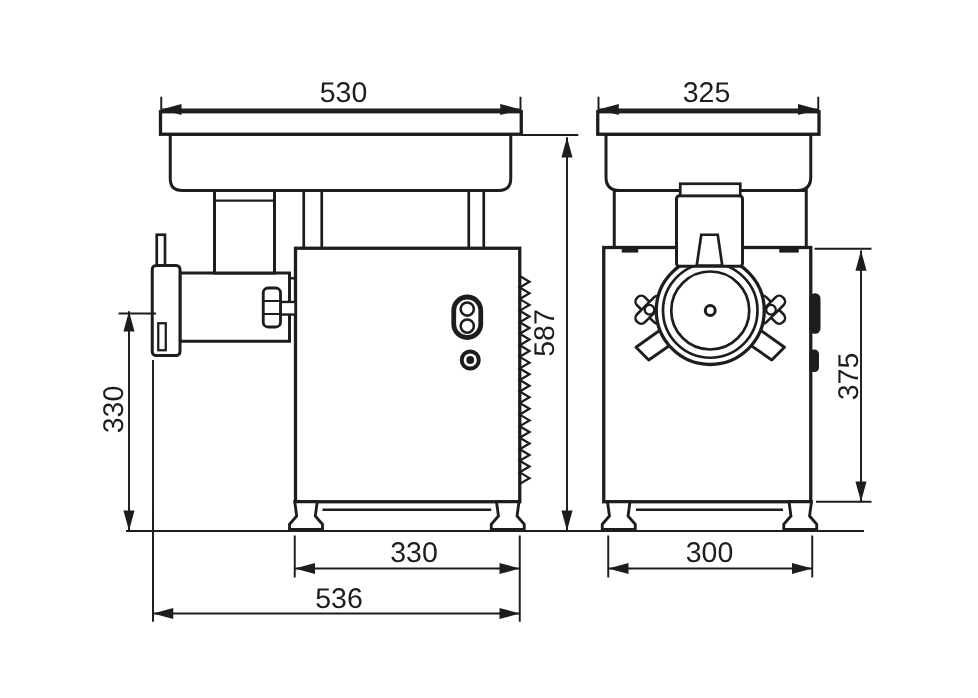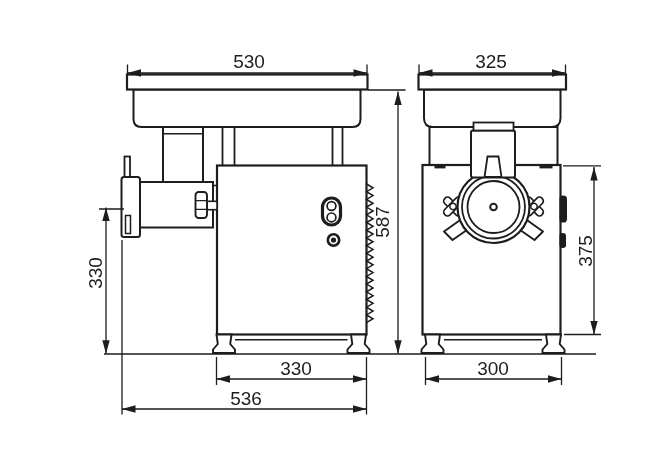--- a/index.html
+++ b/index.html
@@ -1,16 +1,16 @@
 <!DOCTYPE html>
 <html><head>
 <meta charset="utf-8">
 <style>
   html,body{margin:0;padding:0;background:#ffffff;}
-  .stage{position:relative;width:600px;height:465px;background:#ffffff;overflow:hidden;padding-left:20px;}
+  .stage{position:relative;width:600px;height:465px;background:#ffffff;overflow:hidden;}
   svg{display:block;}
   svg text{
     font-family:"Liberation Sans",sans-serif;
     font-size:19px;
     fill:#1d1d1b;
   }
   .w   { fill:#ffffff; stroke:#1d1d1b; }
   .ln  { fill:none;    stroke:#1d1d1b; }
   .blk { fill:#1d1d1b; stroke:none; }
   .dim { fill:none;    stroke:#1d1d1b; stroke-width:1.3; }

